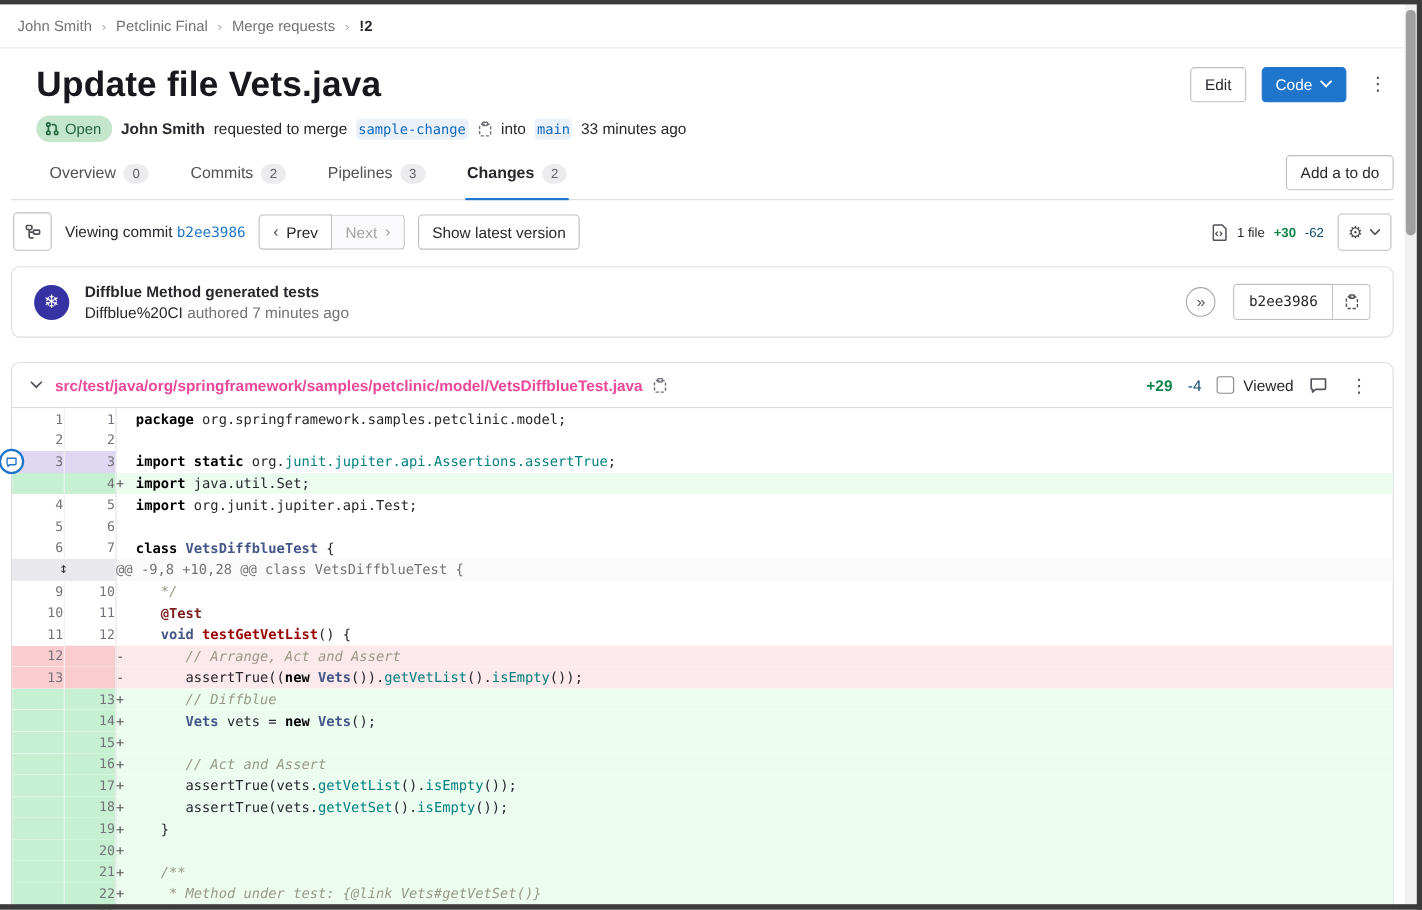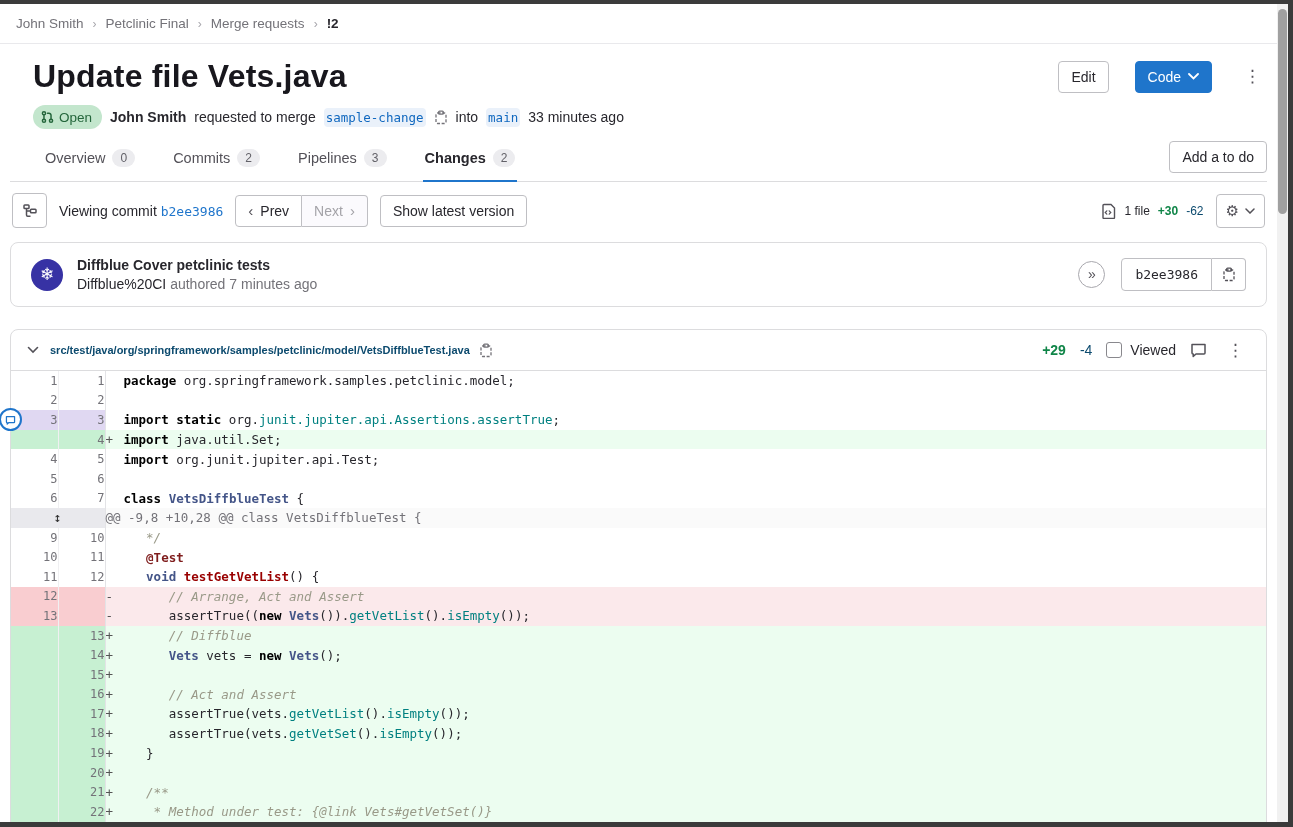--- a/index.html
+++ b/index.html
@@ -21,21 +21,21 @@
   .crumb-bar{height:40px;display:flex;align-items:center;padding:0 16px;border-bottom:1px solid #e9e9ec;font-size:13.5px;color:#737278}
   .crumb-item{color:#737278}
   .crumb-item.current{color:#28272d;font-weight:600}
   .crumb-sep{margin:0 9px;color:#a8a7ad;font-size:12px}
 
   .main{padding:0 10px}
 
   
   .mr-head{display:flex;justify-content:space-between;align-items:center;padding:14px 0 0 23px}
   .mr-title{font-size:32px;font-weight:700;color:#18171d;margin:0;letter-spacing:.2px}
-  .head-actions{display:flex;align-items:center;gap:26px}
+  .head-actions{display:flex;align-items:center;gap:14px}
 
   .btn{height:32px;padding:0 12px;border:1px solid #bfbfc3;border-radius:4px;background:#fff;
        font-size:14px;color:#28272d;display:inline-flex;align-items:center;gap:7px;font-family:inherit;cursor:pointer;white-space:nowrap}
   .btn-primary{background:#1f75cb;border-color:#1f75cb;color:#fff}
   .kebab{border:none;background:none;color:#535158;font-size:17px;line-height:1;padding:4px 6px;cursor:pointer;letter-spacing:0}
 
   
   .status-row{display:flex;align-items:center;gap:8px;padding:10px 0 0 23px;font-size:14px;color:#28272d}
   .open-badge{display:inline-flex;align-items:center;gap:5px;background:#c3e6cd;color:#24663b;
               height:24px;padding:0 10px 0 8px;border-radius:12px;font-size:13.5px;font-weight:500}
@@ -81,21 +81,21 @@
   .commit-right{margin-left:auto;display:flex;align-items:center;gap:16px}
   .round-btn{width:27px;height:27px;border-radius:50%;border:1px solid #a8a7ad;background:#fff;color:#535158;display:inline-flex;align-items:center;justify-content:center;font-size:14px;cursor:pointer;padding:0 0 2px 0}
   .sha-group{display:inline-flex;height:33px}
   .sha-box{display:inline-flex;align-items:center;padding:0 13px;border:1px solid #bfbfc3;border-radius:4px 0 0 4px;font-family:"DejaVu Sans Mono",monospace;font-size:13px;color:#28272d;background:#fff}
   .sha-copy{display:inline-flex;align-items:center;justify-content:center;width:34px;border:1px solid #bfbfc3;border-left:none;border-radius:0 4px 4px 0;background:#fff;color:#535158;cursor:pointer}
 
   
   .diff-card{margin-top:22px;border:1px solid #dcdcde;border-radius:8px 8px 0 0;background:#fff}
   .diff-head{display:flex;align-items:center;gap:9px;height:41px;padding:0 16px 0 14px;border-bottom:1px solid #dcdcde}
   .chev-btn{border:none;background:none;padding:2px;color:#535158;display:inline-flex;cursor:pointer}
-  .file-path{font-weight:700;font-size:11px;color:#0c4a6e}
+  .file-path{font-weight:700;font-size:14px;color:#ec4899}
   .diff-head-right{margin-left:auto;display:flex;align-items:center;gap:14px;font-size:14px}
   .viewed-wrap{display:flex;align-items:center;gap:8px;color:#28272d;cursor:pointer}
   .checkbox{width:16px;height:16px;border:1px solid #89888d;border-radius:3px;background:#fff;display:inline-block}
 
   
   table.diff{width:100%;border-collapse:collapse;font-family:"DejaVu Sans Mono",monospace;font-size:12.5px}
   table.diff td{height:19.6px;padding:0;vertical-align:middle}
   td.g{width:47px;min-width:47px;text-align:right;padding-right:9px;color:#737278;font-size:12px;cursor:pointer}
   td.g.old{border-right:1px solid #f0f0f2;position:relative}
   td.g.new{border-right:1px solid #e3e3e6}
@@ -246,21 +246,21 @@
             </svg>
         </button>
       </div>
     </div>
 
     <div class="commit-card">
       <span class="avatar">
           <span>❄</span>
         </span>
       <div class="commit-meta">
-        <span class="commit-title">Diffblue Cover petclinic tests</span>
+        <span class="commit-title">Diffblue Method generated tests</span>
         <span class="commit-byline">
           <span class="commit-author">Diffblue%20CI</span>
           <span>authored 7 minutes ago</span>
         </span>
       </div>
       <div class="commit-right">
         <button class="round-btn">
             <span>»</span>
           </button>
         <span class="sha-group">

